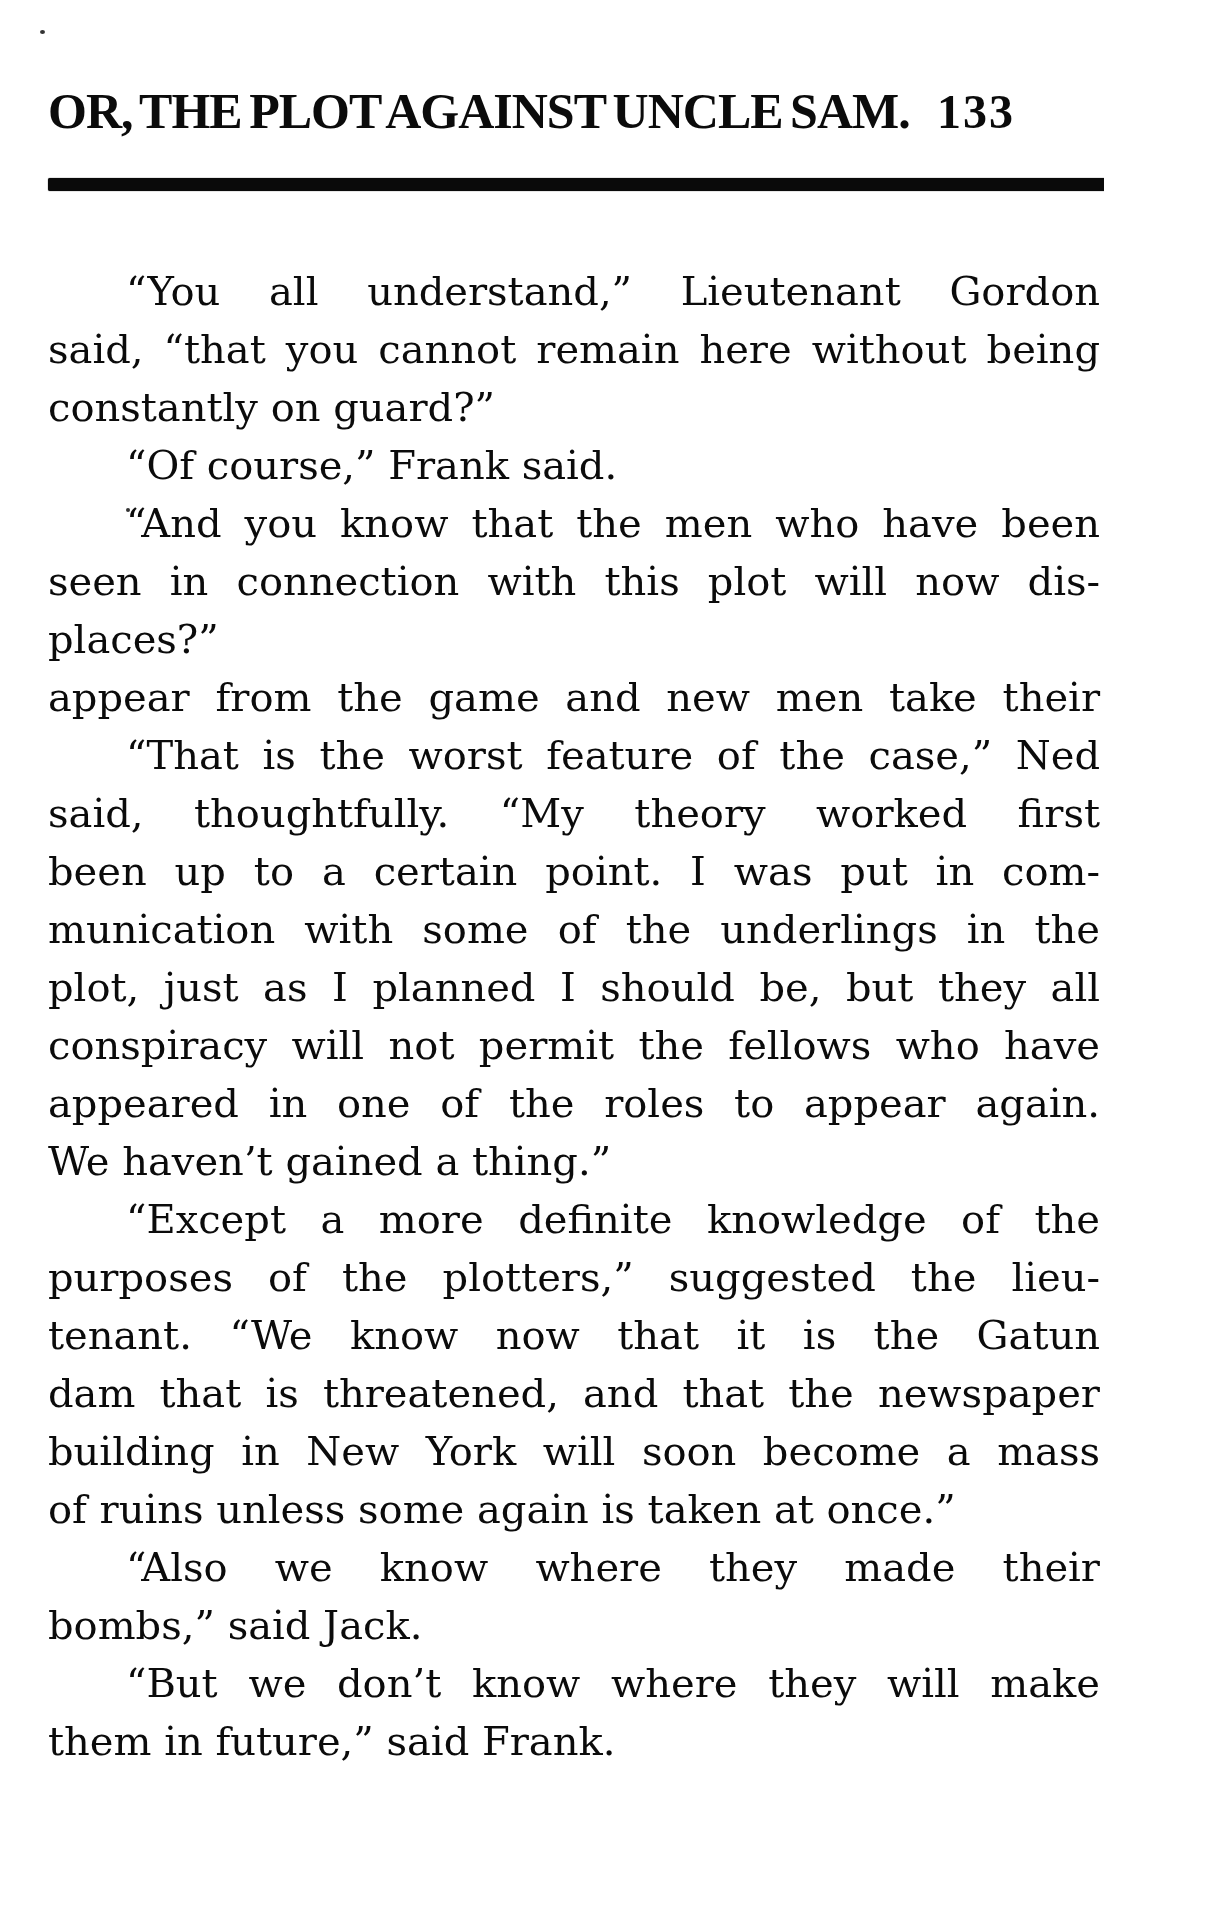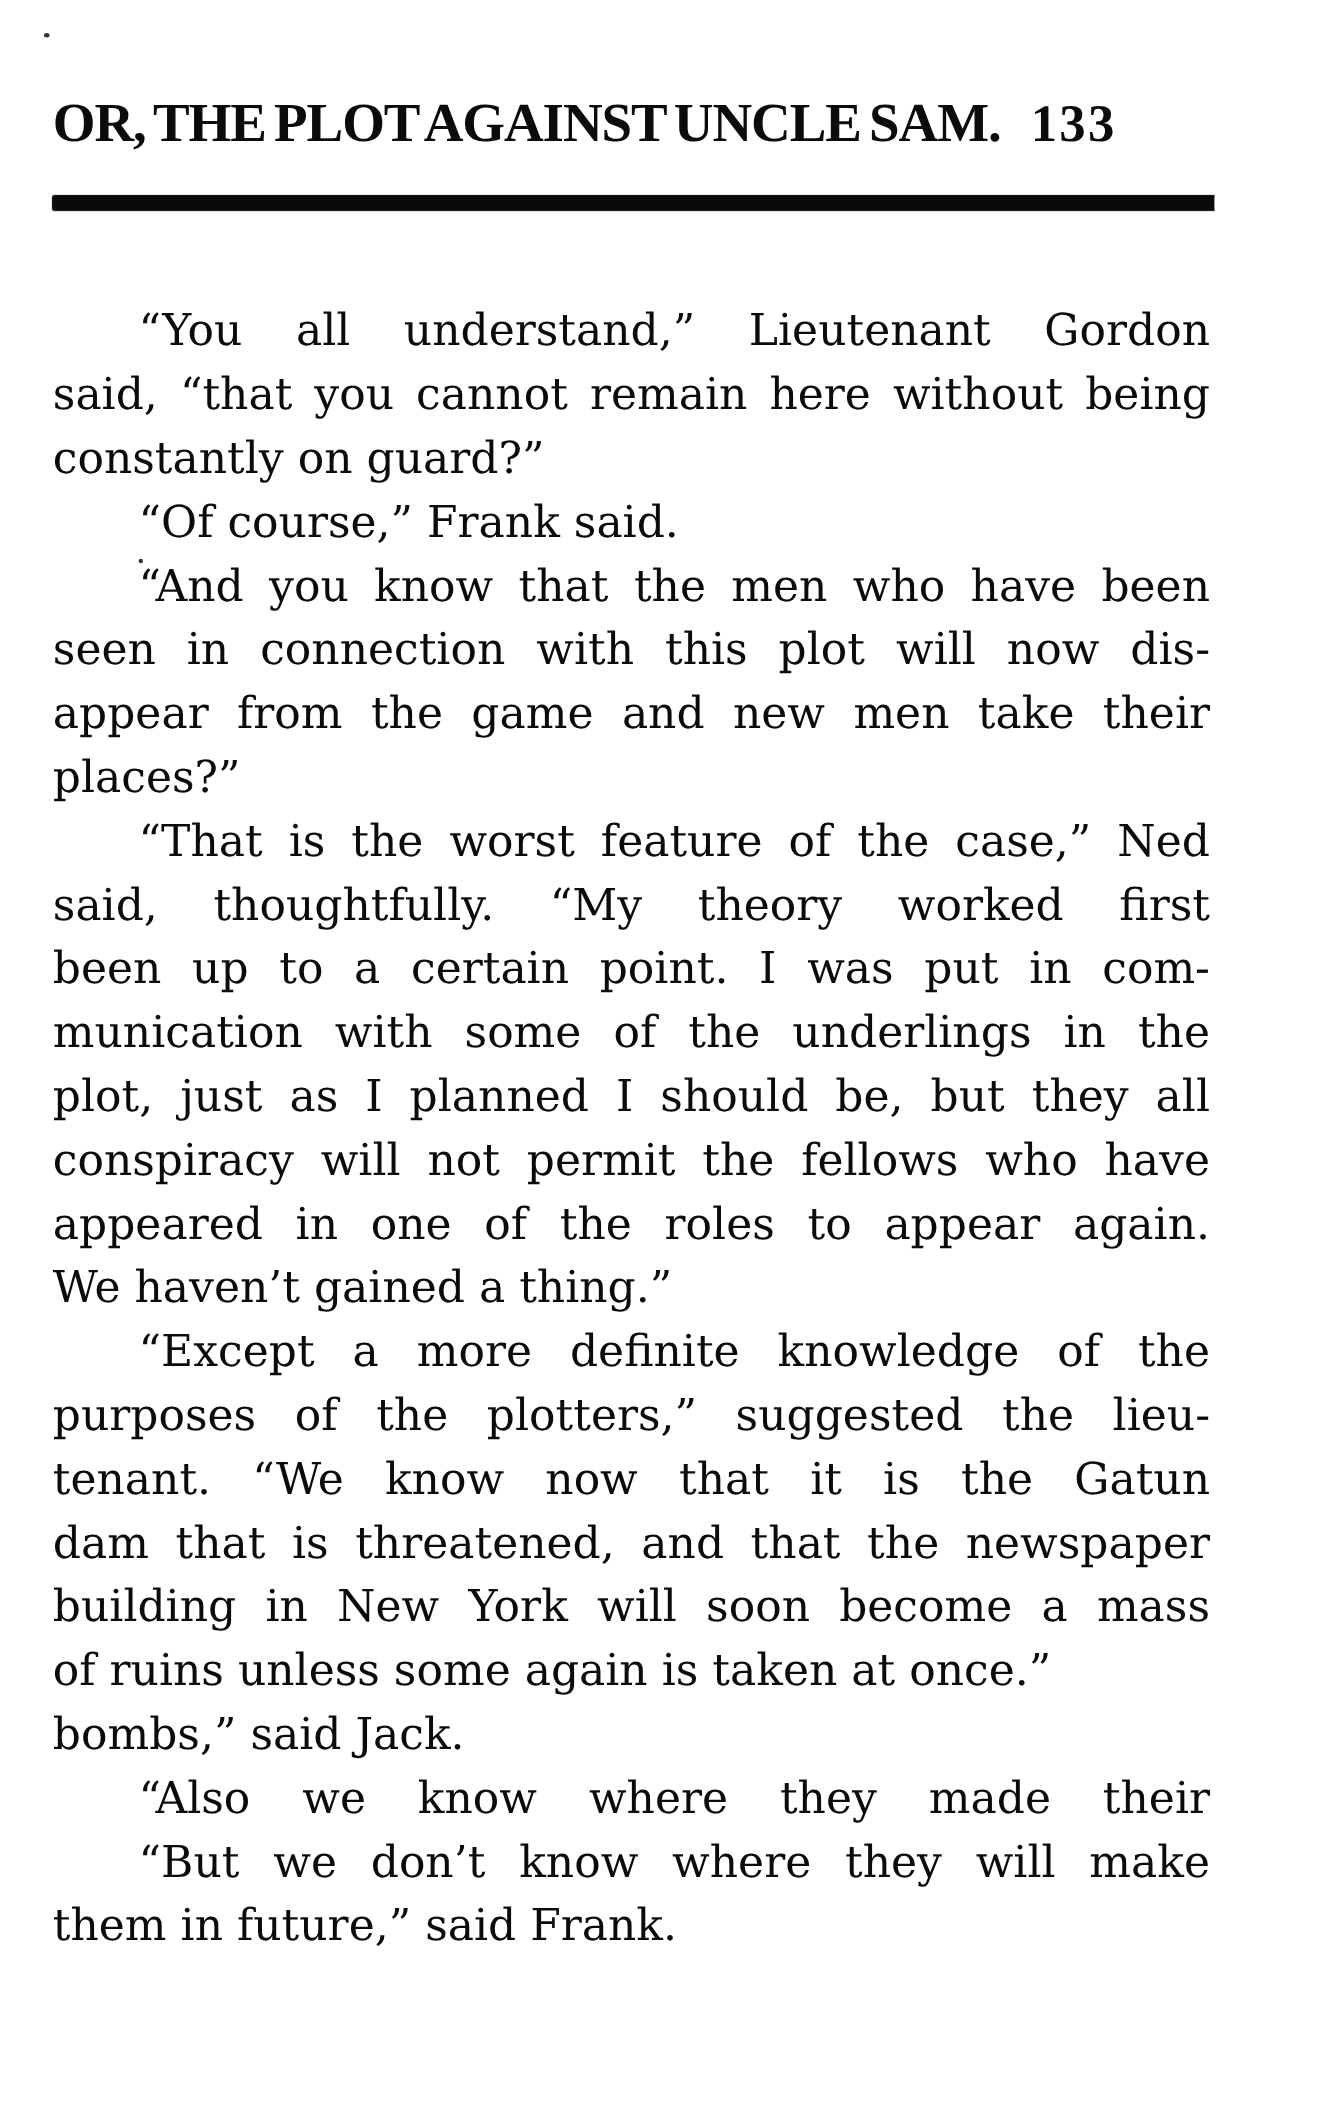--- a/index.html
+++ b/index.html
@@ -46,21 +46,20 @@
     border-radius: 2px;
     box-shadow: 0 0 1px #000;
   }
   .body-text {
     position: absolute;
     left: 48px;
     top: 262px;
     width: 1052px;
     font-size: 40px;
     line-height: 58px;
-    margin-top: 10px;
   }
   .line {
     text-align: justify;
     text-align-last: justify;
     white-space: normal;
   }
   .line.last {
     text-align-last: left;
   }
   .line.indent {
@@ -88,34 +87,34 @@
 
   <div class="header-rule"></div>
 
   <div class="body-text" id="body-text">
       <div class="line indent">“You all understand,” Lieutenant Gordon</div>
       <div class="line">said, “that you cannot remain here without being</div>
       <div class="line last">constantly on guard?”</div>
       <div class="line indent last">“Of course,” Frank said.</div>
       <div class="line indent">“And you know that the men who have been</div>
       <div class="line">seen in connection with this plot will now dis-</div>
+      <div class="line last">places?”</div>
       <div class="line">appear from the game and new men take their</div>
-      <div class="line last">places?”</div>
       <div class="line indent">“That is the worst feature of the case,” Ned</div>
       <div class="line">said, thoughtfully. “My theory worked first</div>
       <div class="line">been up to a certain point. I was put in com-</div>
       <div class="line">munication with some of the underlings in the</div>
       <div class="line">plot, just as I planned I should be, but they all</div>
       <div class="line">conspiracy will not permit the fellows who have</div>
       <div class="line">appeared in one of the roles to appear again.</div>
       <div class="line last">We haven’t gained a thing.”</div>
       <div class="line indent">“Except a more definite knowledge of the</div>
       <div class="line">purposes of the plotters,” suggested the lieu-</div>
       <div class="line">tenant. “We know now that it is the Gatun</div>
       <div class="line">dam that is threatened, and that the newspaper</div>
       <div class="line">building in New York will soon become a mass</div>
       <div class="line last">of ruins unless some again is taken at once.”</div>
+      <div class="line indent">“Also we know where they made their</div>
       <div class="line last">bombs,” said Jack.</div>
-      <div class="line indent">“Also we know where they made their</div>
       <div class="line indent">“But we don’t know where they will make</div>
       <div class="line last">them in future,” said Frank.</div>
     </div>
 </div>
 
 </body></html>

